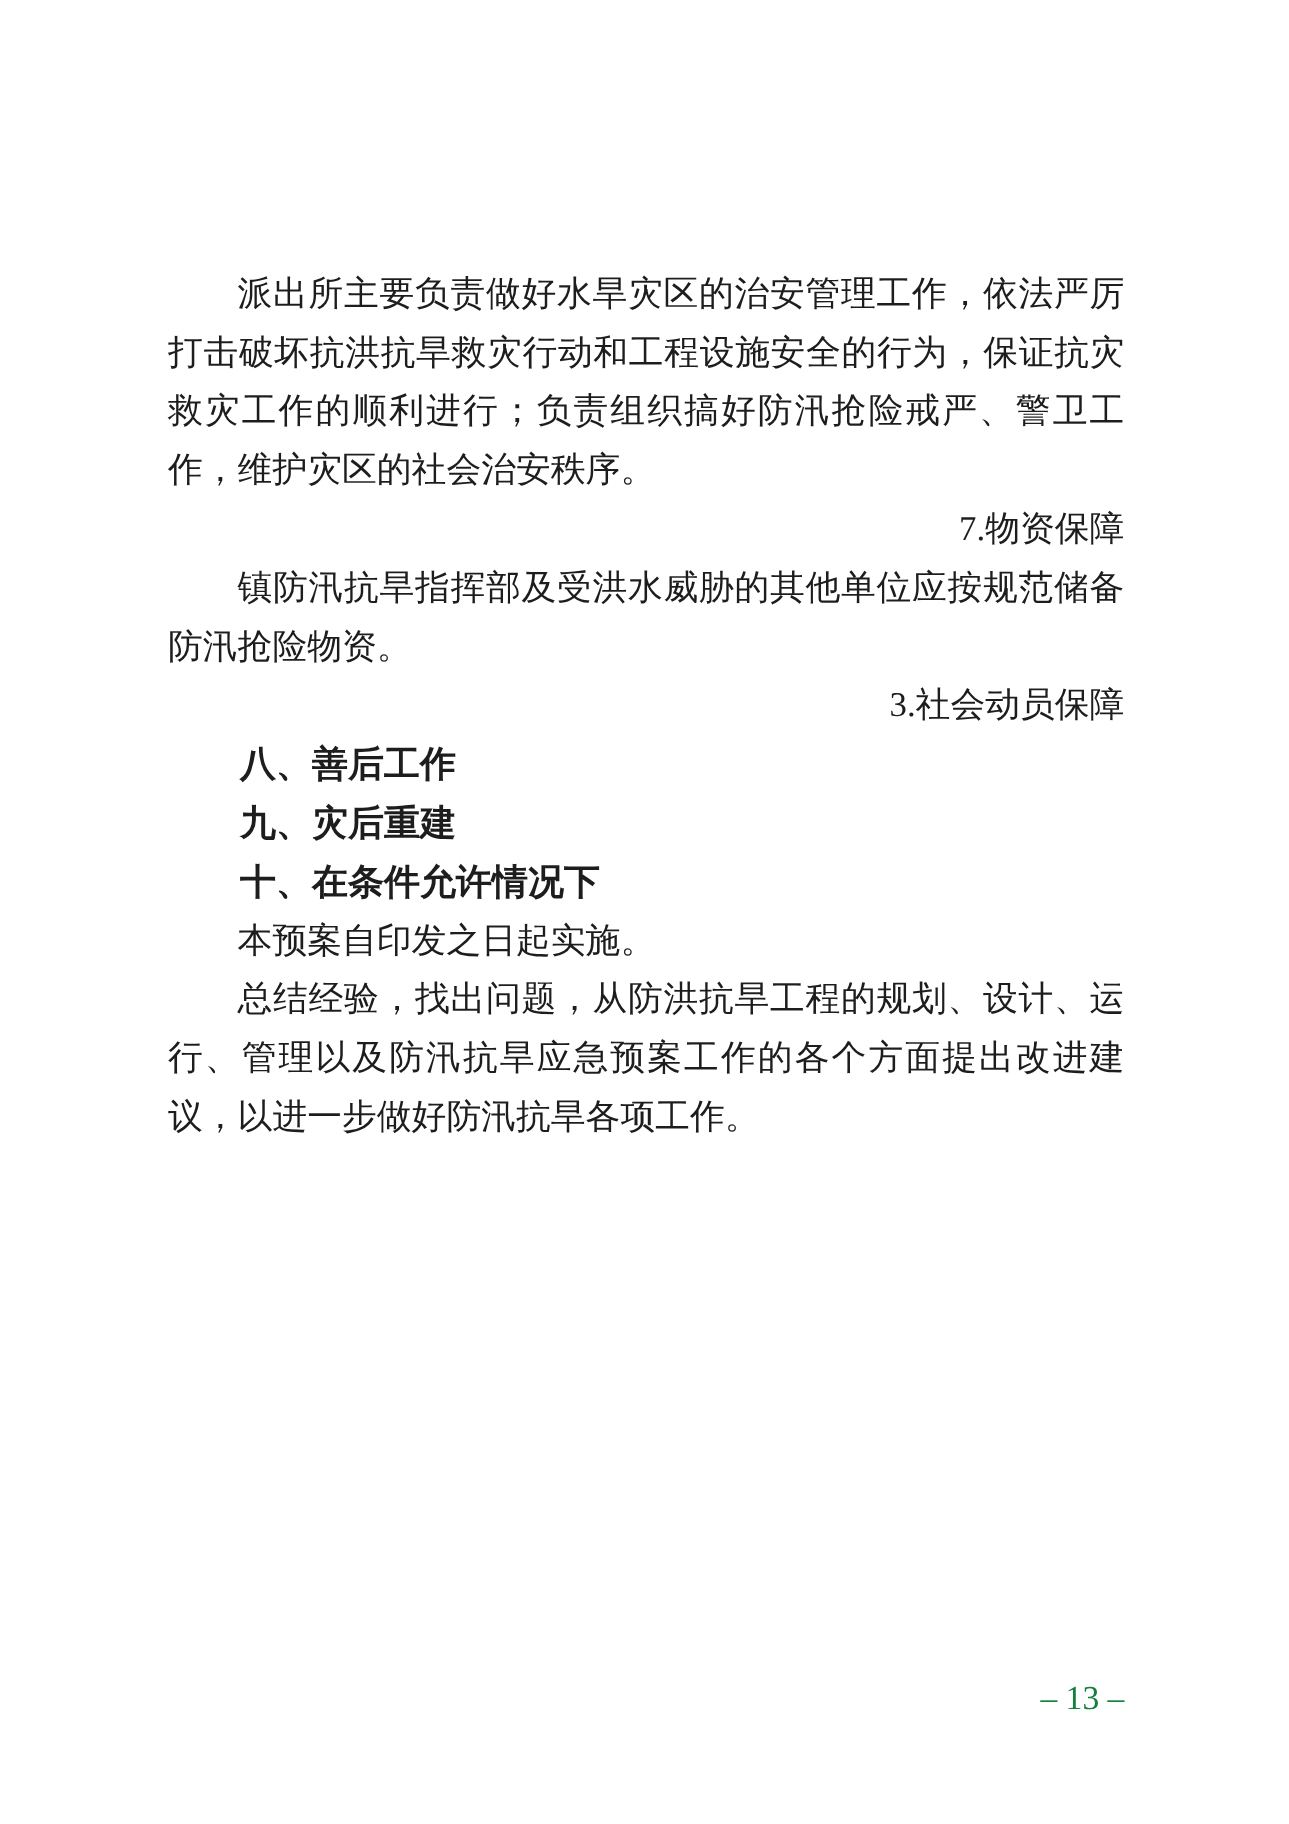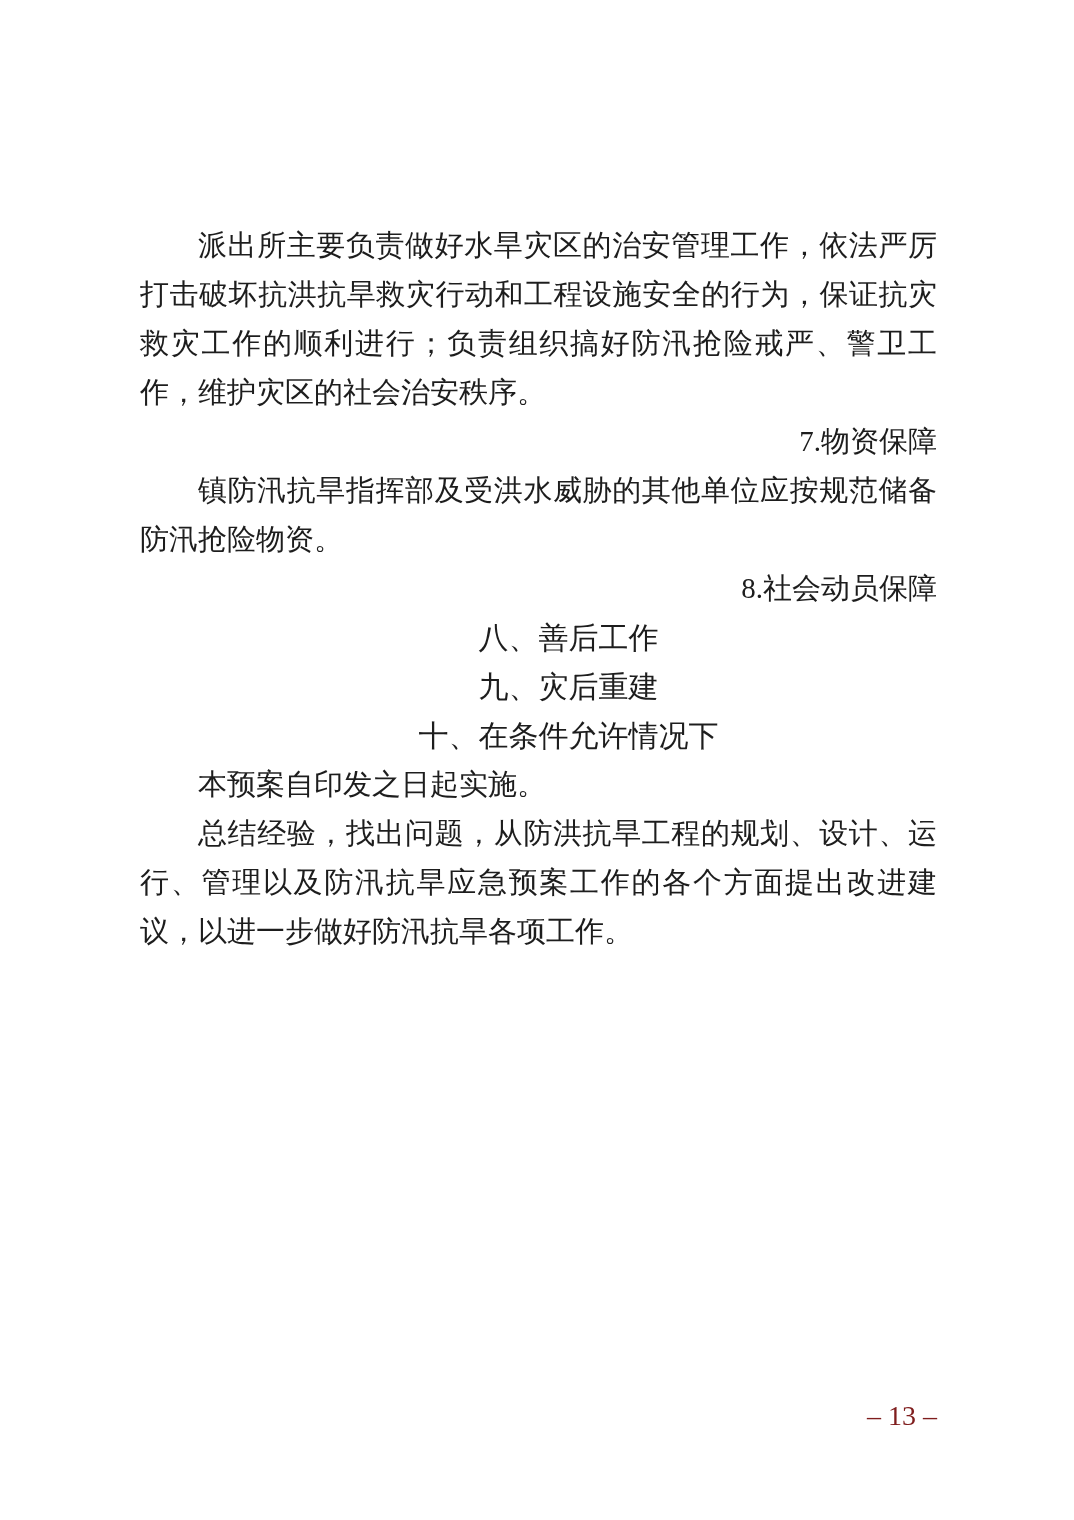--- a/index.html
+++ b/index.html
@@ -35,45 +35,45 @@
     text-justify: inter-ideograph;
     text-indent: 2em;
   }
   .sub-heading {
     text-align: right;
     text-indent: 2em;
     color: #1d1d1d;
   }
   .section-heading {
     font-family: "Liberation Sans", "DejaVu Sans", sans-serif;
-    font-weight: 400;
-    text-align: center;
+    font-weight: 700;
+    text-align: left;
     text-indent: 2em;
     color: #000000;
     font-size: 30px !important;
   }
   .footer-page-num {
     position: absolute;
     top: 1368px;
     right: 137px;
     font-size: 28px;
     line-height: 40px;
-    color: #7f1d1d;
+    color: #15803d;
     font-family: "Liberation Serif", "DejaVu Serif", serif;
   }
 </style>
 </head>
 <body>
 
 <div class="page">
   <div class="content">
     <p class="body-par">派出所主要负责做好水旱灾区的治安管理工作，依法严厉打击破坏抗洪抗旱救灾行动和工程设施安全的行为，保证抗灾救灾工作的顺利进行；负责组织搞好防汛抢险戒严、警卫工作，维护灾区的社会治安秩序。</p>
     <p class="sub-heading">7.物资保障</p>
     <p class="body-par">镇防汛抗旱指挥部及受洪水威胁的其他单位应按规范储备防汛抢险物资。</p>
-    <p class="sub-heading">8.社会动员保障</p>
+    <p class="sub-heading">3.社会动员保障</p>
     <p class="section-heading">八、善后工作</p>
     <p class="section-heading">九、灾后重建</p>
     <p class="section-heading">十、在条件允许情况下</p>
     <p class="body-par">本预案自印发之日起实施。</p>
     <p class="body-par">总结经验，找出问题，从防洪抗旱工程的规划、设计、运行、管理以及防汛抗旱应急预案工作的各个方面提出改进建议，以进一步做好防汛抗旱各项工作。</p>
   </div>
   <div class="footer-page-num">– 13 –</div>
 </div>
 
 </body></html>

